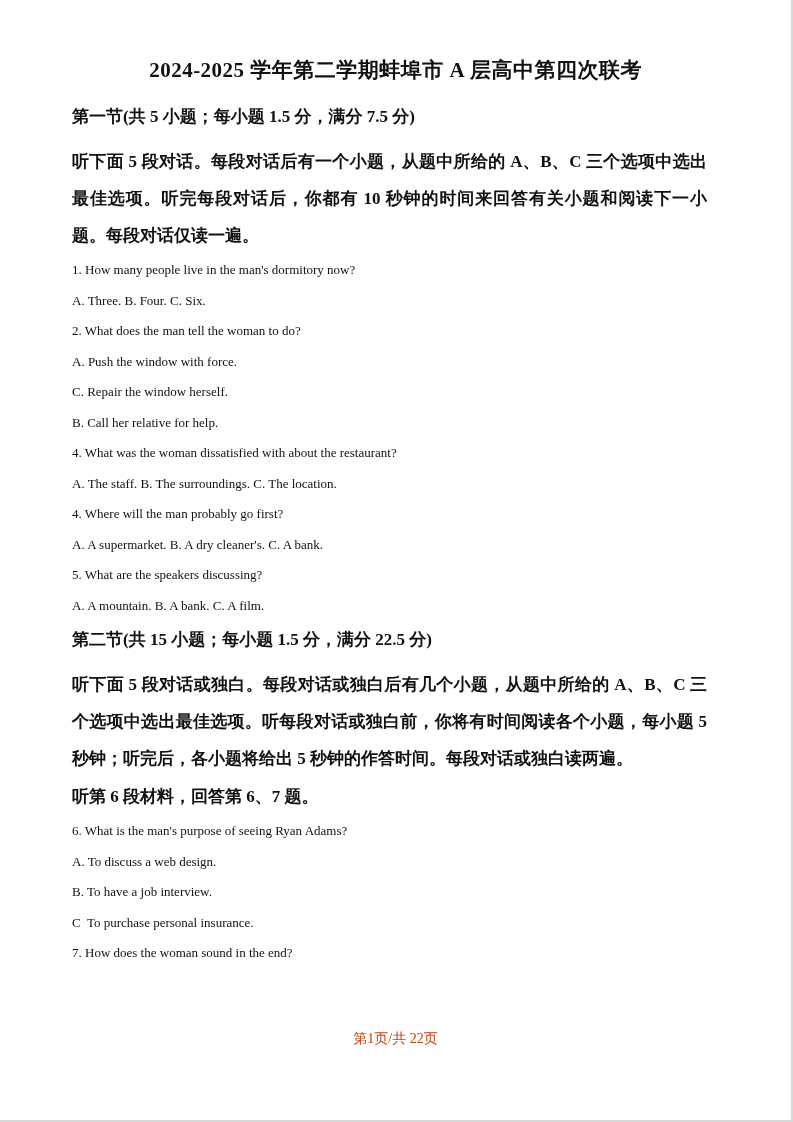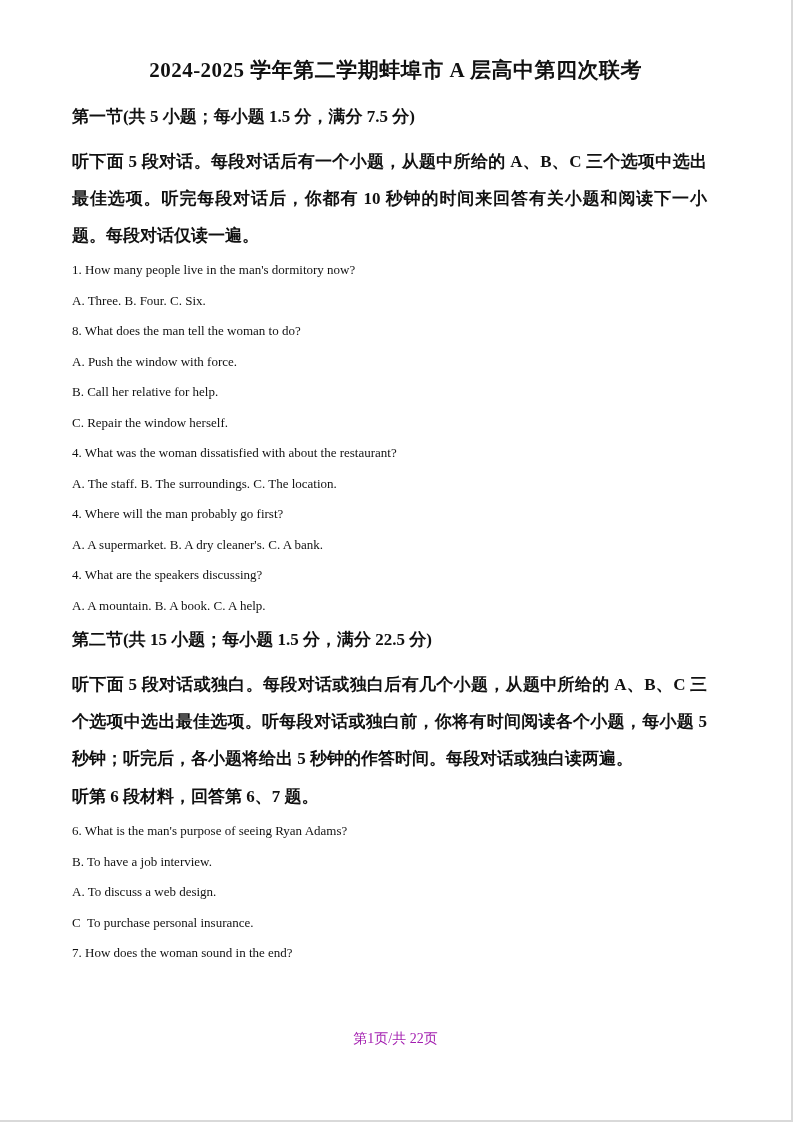--- a/index.html
+++ b/index.html
@@ -52,56 +52,56 @@
     margin: 0 0 14.5px 0;
     white-space: pre-wrap;
   }
   .footer {
     position: absolute;
     left: 0;
     right: 0;
     bottom: 72px;
     text-align: center;
     font-size: 14px;
-    color: #a21caf;
+    color: #c2410c;
   }
 </style>
 </head>
 <body>
 
 <div class="page">
 
   <h1 class="title">2024-2025 学年第二学期蚌埠市 A 层高中第四次联考</h1>
 
   <p class="cn-heading">第一节(共 5 小题；每小题 1.5 分，满分 7.5 分)</p>
   <p class="cn-para">听下面 5 段对话。每段对话后有一个小题，从题中所给的 A、B、C 三个选项中选出最佳选项。听完每段对话后，你都有 10 秒钟的时间来回答有关小题和阅读下一小题。每段对话仅读一遍。</p>
 
   <p class="en">1. How many people live in the man's dormitory now?</p>
   <p class="en">A. Three. B. Four. C. Six.</p>
 
-  <p class="en">8. What does the man tell the woman to do?</p>
+  <p class="en">2. What does the man tell the woman to do?</p>
   <p class="en">A. Push the window with force.</p>
+  <p class="en">C. Repair the window herself.</p>
   <p class="en">B. Call her relative for help.</p>
-  <p class="en">C. Repair the window herself.</p>
 
   <p class="en">4. What was the woman dissatisfied with about the restaurant?</p>
   <p class="en">A. The staff. B. The surroundings. C. The location.</p>
 
   <p class="en">4. Where will the man probably go first?</p>
   <p class="en">A. A supermarket. B. A dry cleaner's. C. A bank.</p>
 
-  <p class="en">4. What are the speakers discussing?</p>
-  <p class="en">A. A mountain. B. A book. C. A help.</p>
+  <p class="en">5. What are the speakers discussing?</p>
+  <p class="en">A. A mountain. B. A bank. C. A film.</p>
 
   <p class="cn-heading">第二节(共 15 小题；每小题 1.5 分，满分 22.5 分)</p>
   <p class="cn-para">听下面 5 段对话或独白。每段对话或独白后有几个小题，从题中所给的 A、B、C 三个选项中选出最佳选项。听每段对话或独白前，你将有时间阅读各个小题，每小题 5 秒钟；听完后，各小题将给出 5 秒钟的作答时间。每段对话或独白读两遍。</p>
   <p class="cn-heading">听第 6 段材料，回答第 6、7 题。</p>
 
   <p class="en">6. What is the man's purpose of seeing Ryan Adams?</p>
+  <p class="en">A. To discuss a web design.</p>
   <p class="en">B. To have a job interview.</p>
-  <p class="en">A. To discuss a web design.</p>
   <p class="en">C  To purchase personal insurance.</p>
 
   <p class="en">7. How does the woman sound in the end?</p>
 
   <div class="footer">第1页/共 22页</div>
 
 </div>
 
 </body></html>

